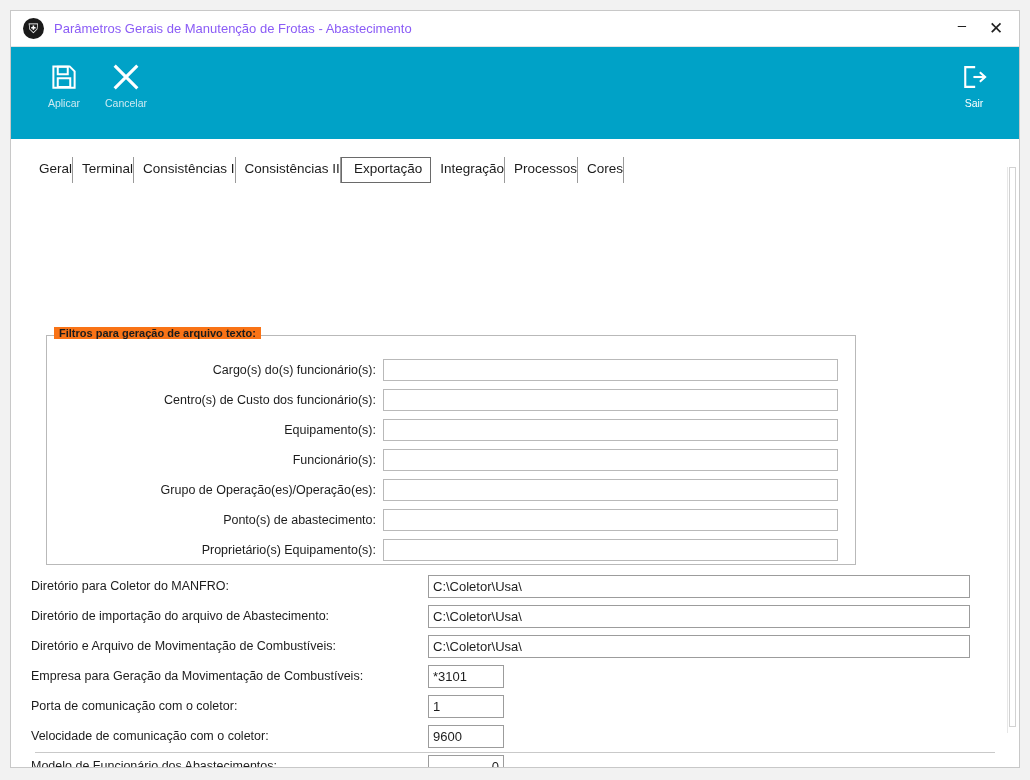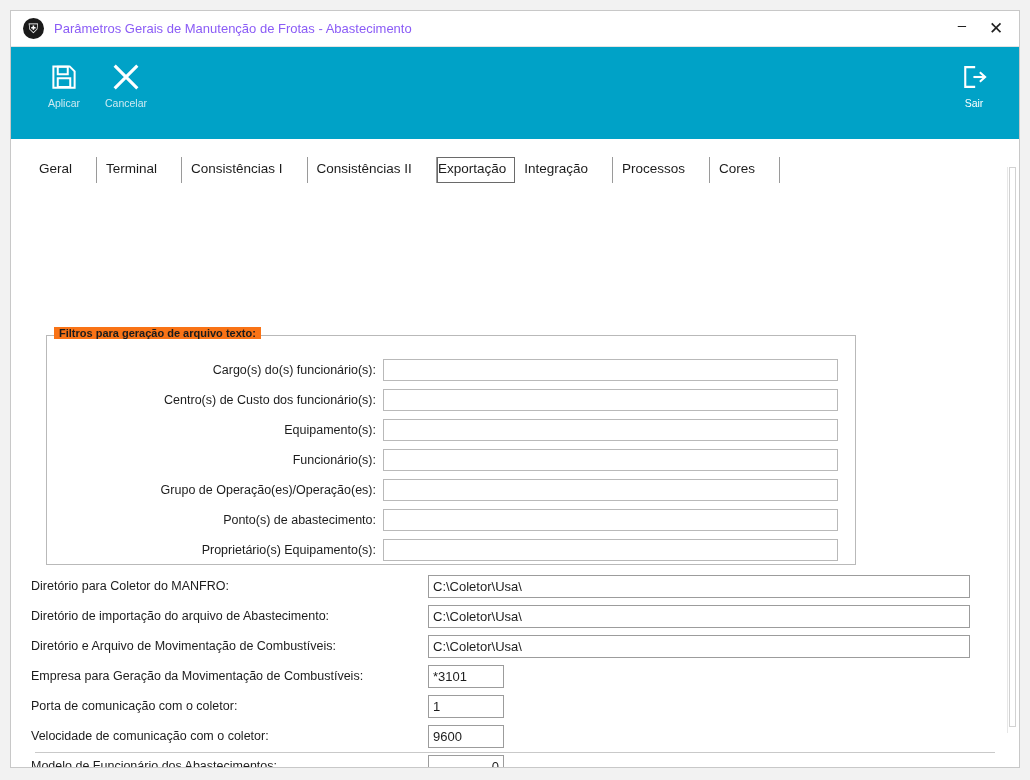--- a/index.html
+++ b/index.html
@@ -114,31 +114,31 @@
     left: 24px;
     top: 16px;
     right: 20px;
     height: 28px;
     display: flex;
     align-items: flex-end;
   }
   .tab {
     font-size: 13.5px;
     color: #1c1c1c;
-    padding: 4px 24px 5px 9px;
+    padding: 4px 0 5px 9px;
     border-right: 1px solid #9a9a9a;
     line-height: 1.25;
     white-space: nowrap;
     background: transparent;
   }
   .tab.first { padding-left: 4px; }
   .tab.active {
     border: 1px solid #6a6a6a;
     background: #ffffff;
-    padding: 3px 8px 4px 0;
+    padding: 3px 8px 4px 12px;
   }
   .tab.last { border-right: 1px solid #9a9a9a; }
   
   .groupbox {
     position: absolute;
     left: 35px;
     top: 196px;
     width: 810px;
     height: 230px;
     border: 1px solid #b9b9b9;

